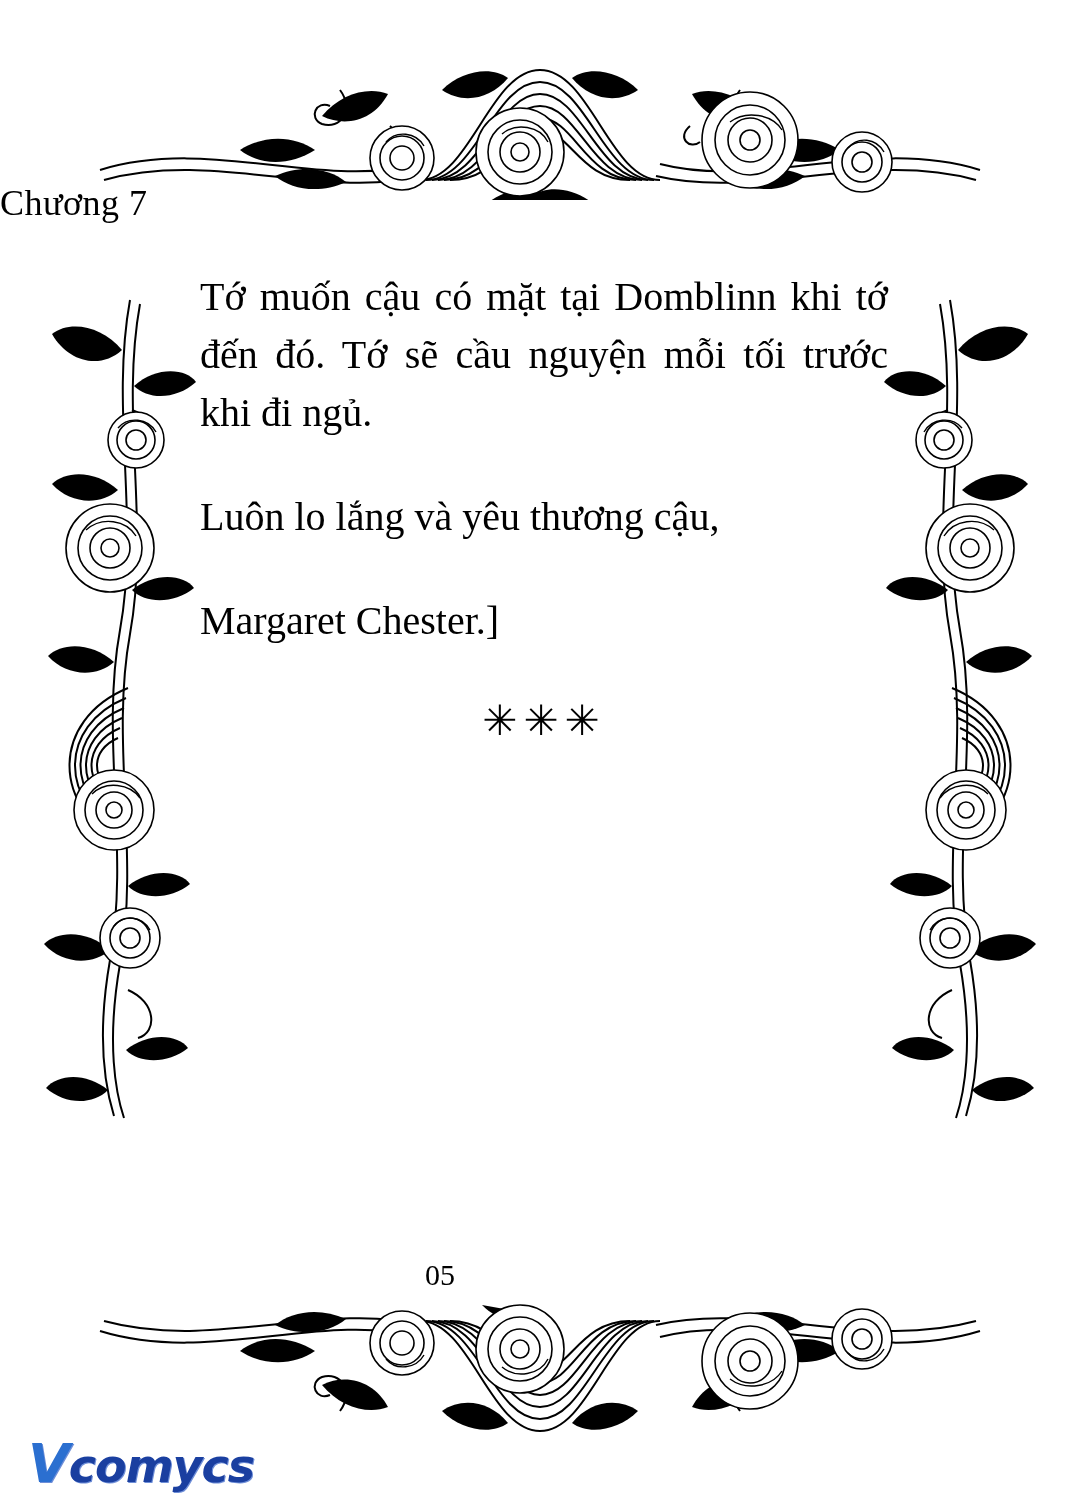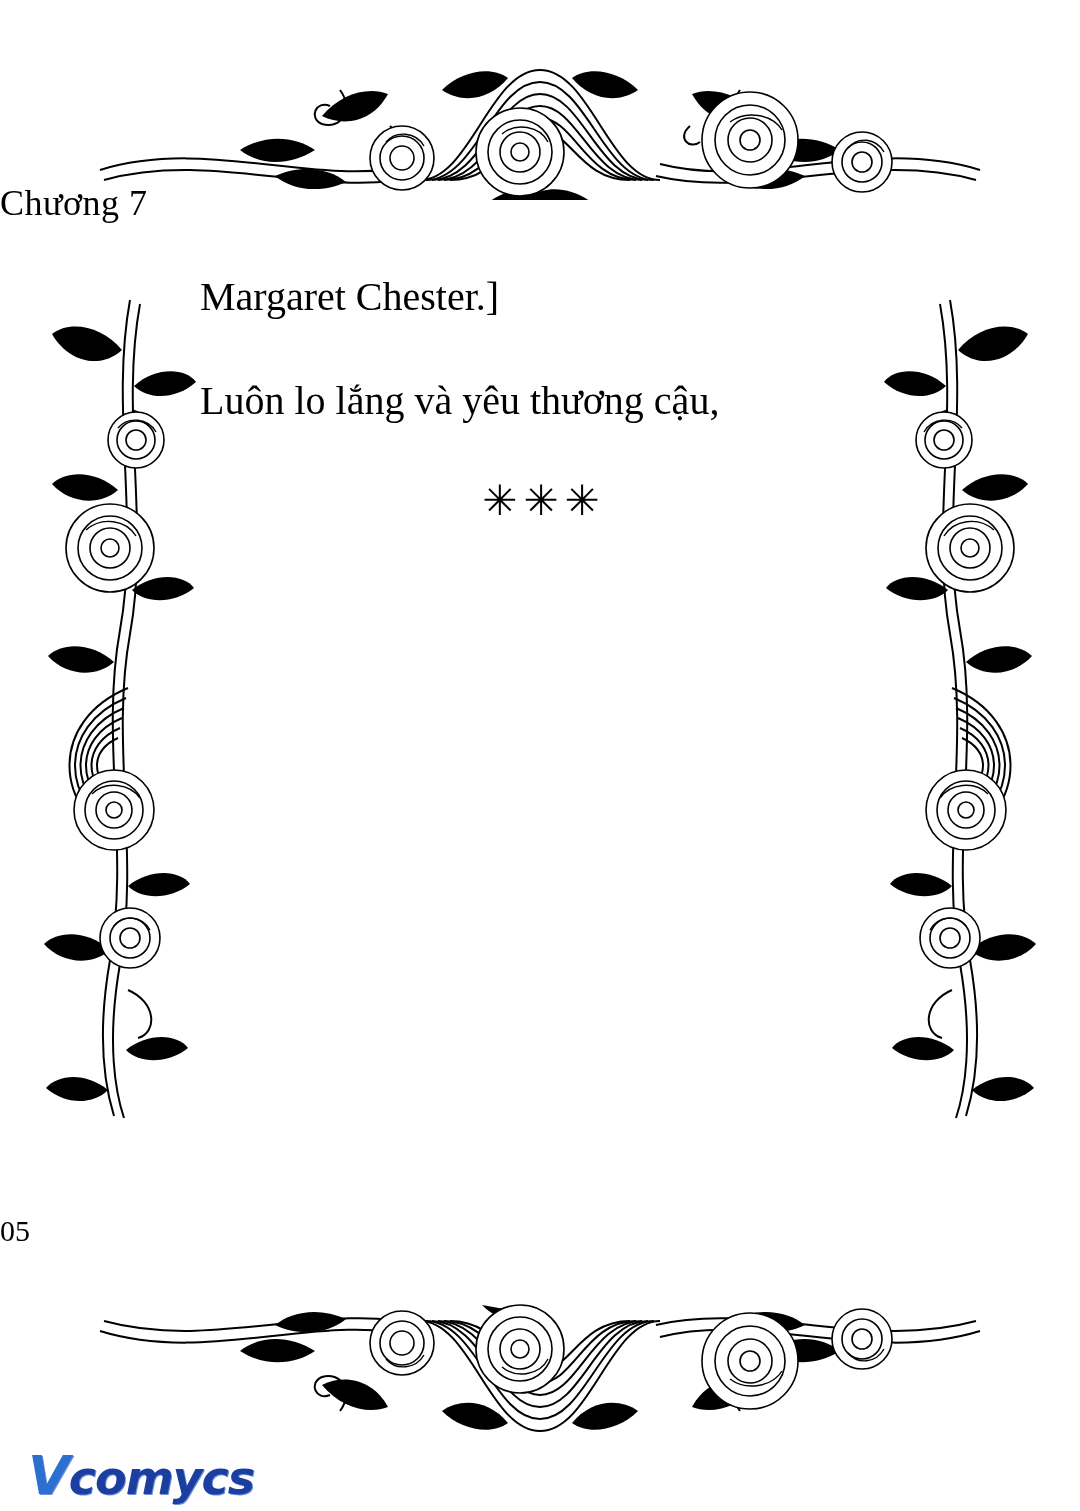--- a/index.html
+++ b/index.html
@@ -76,45 +76,44 @@
   .divider {
     font-size: 42px;
     text-align: center;
     letter-spacing: 6px;
     margin: 18px 0 60px 0;
   }
 
   
   .page-number {
     position: absolute;
-    top: 1214px;
+    top: 1258px;
     left: 0;
     width: 880px;
-    text-align: left;
+    text-align: center;
     font-size: 30px;
   }
 
   
   .watermark {
     position: absolute;
     left: 28px;
     bottom: 14px;
     width: 230px;
     height: 62px;
   }
   .watermark-text {
     font-family: "DejaVu Sans", sans-serif;
     font-weight: bold;
     font-style: italic;
     font-size: 46px;
     letter-spacing: -1px;
     line-height: 58px;
     color: #1a3fa0;
     text-shadow: 1px 1px 0 #6f8fd8;
-    margin-top: 12px;
   }
   .watermark-v {
     color: #2b6fd0;
     font-size: 54px;
   }
 </style>
 </head>
 <body>
 
 <div class="ornament ornament-top">
@@ -330,24 +329,25 @@
       <path d="M412 66 C426 78 450 74 458 58"></path>
       <path d="M640 78 C656 90 682 86 692 70"></path>
       <path d="M758 52 C768 64 786 62 794 48"></path>
     </g>
   </svg>
 </div>
 
 <div class="chapter-title">Chương 7</div>
 
 <div class="text-column">
+  <p class="para last-line-natural">Tớ muốn cậu có mặt tại Domblinn khi tớ đến đó. Tớ sẽ cầu nguyện mỗi tối trước khi đi ngủ.</p>
+
+  <p class="para last-line-natural">Luôn lo lắng và yêu thương cậu,</p>
 
   <p class="para last-line-natural">Margaret Chester.]</p>
-
-  <p class="para last-line-natural">Luôn lo lắng và yêu thương cậu,</p>
 
   <div class="divider">✳✳✳</div>
 
 </div>
 
 <div class="page-number">05</div>
 
 <div class="watermark">
   <div class="watermark-text">
     <span class="watermark-v">V</span><span>comycs</span>

